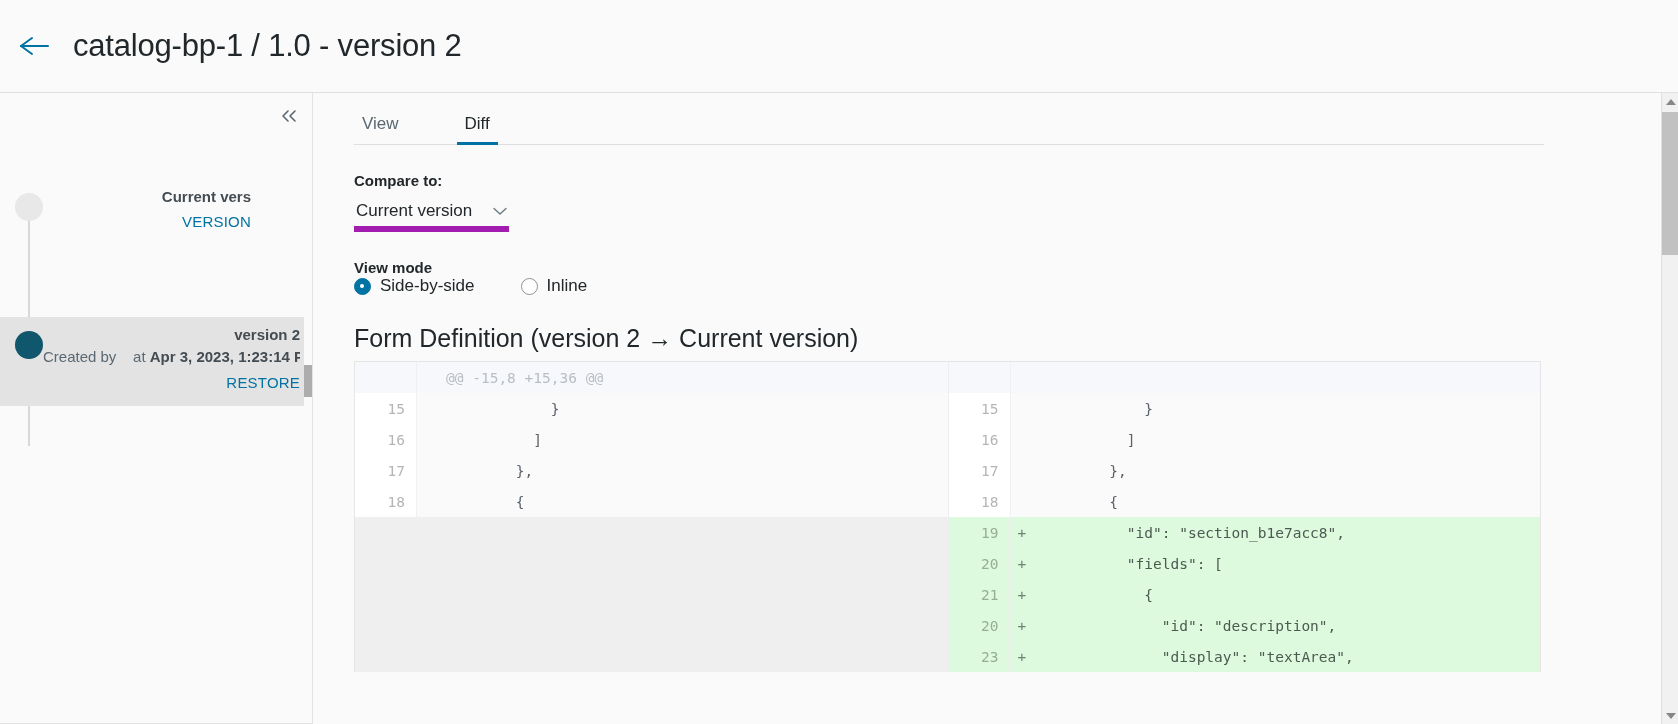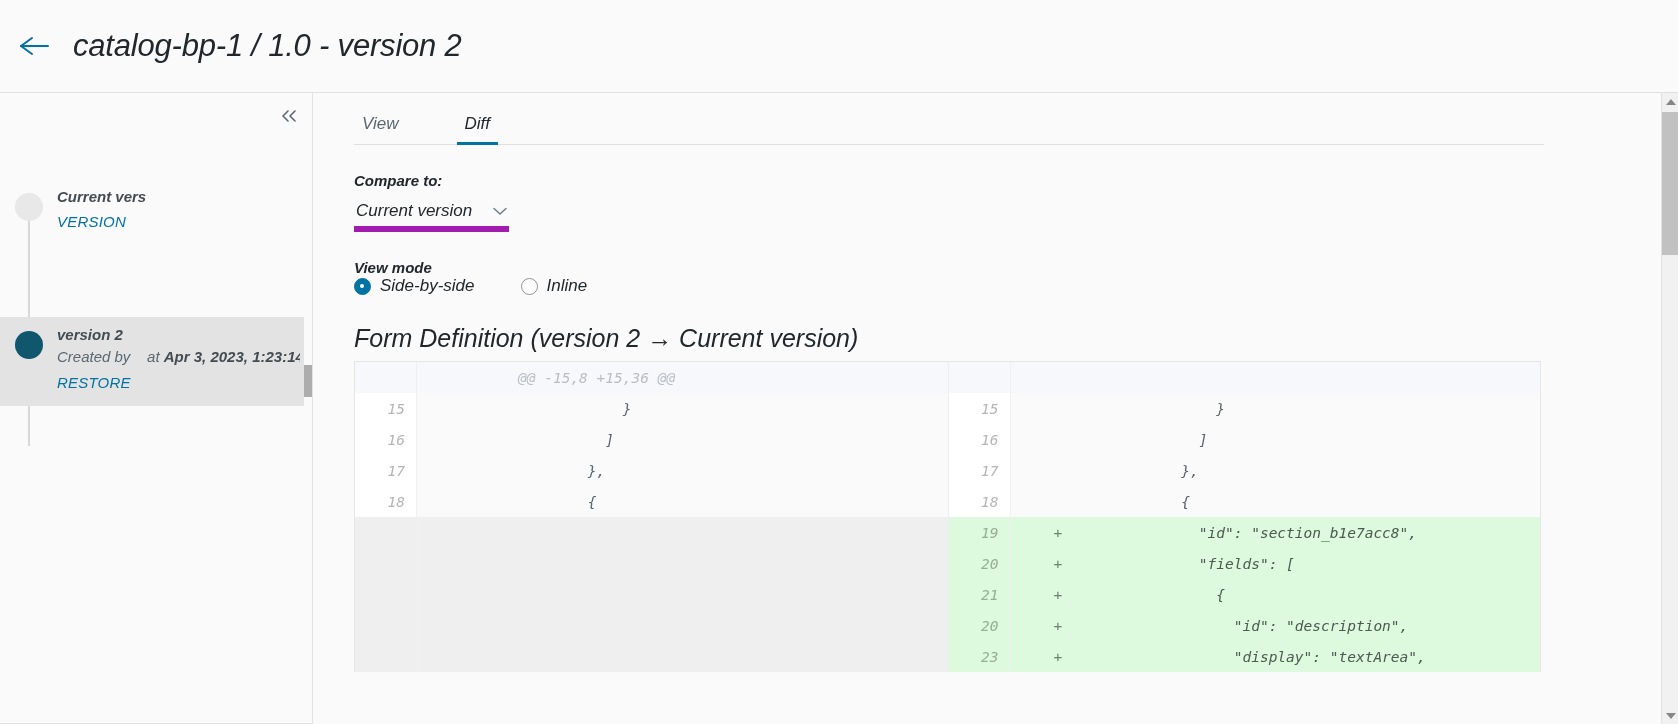--- a/index.html
+++ b/index.html
@@ -10,21 +10,20 @@
     background: #fafafa;
     font-family: "Liberation Sans", sans-serif;
     -webkit-font-smoothing: antialiased;
   }
 
   #app {
     position: relative;
     width: 1678px;
     height: 724px;
     background: #fafafa;
-    font-style: italic;
   }
 
   
   .header {
     display: flex;
     align-items: center;
     height: 92px;
     padding-left: 14px;
     background: #fafafa;
   }
@@ -91,21 +90,21 @@
   .tl-dot {
     flex: none;
     width: 28px; height: 28px;
     border-radius: 50%;
     margin-left: 15px;
     margin-top: 6px;
     z-index: 2;
   }
   .tl-dot.empty { background: #e8e8e8; }
   .tl-dot.filled { background: #10566c; }
-  .tl-body { margin-left: 14px; min-width: 0; overflow: hidden; }
+  .tl-body { min-width: 0; overflow: hidden; text-align: right; }
   .tl-name {
     font-size: 15px;
     font-weight: 700;
     color: #444c52;
     white-space: nowrap;
     line-height: 20px;
   }
   .tl-meta {
     font-size: 15px;
     color: #5a6872;
@@ -256,21 +255,20 @@
     background: #fcfcfd;
     font-family: "DejaVu Sans Mono", monospace;
     font-size: 14.5px;
   }
   .diff-row { display: flex; min-height: 31px; }
   .diff-row.hunk { background: #f6f8fc; }
   .diff-side {
     display: flex;
     width: 50%;
     min-width: 0;
-    gap: 36px;
   }
   .gutter {
     flex: none;
     width: 62px;
     text-align: right;
     padding: 6px 11px 5px 0;
     color: #b5b5b5;
     background: #ffffff;
     font-size: 14.5px;
     line-height: 20px;

